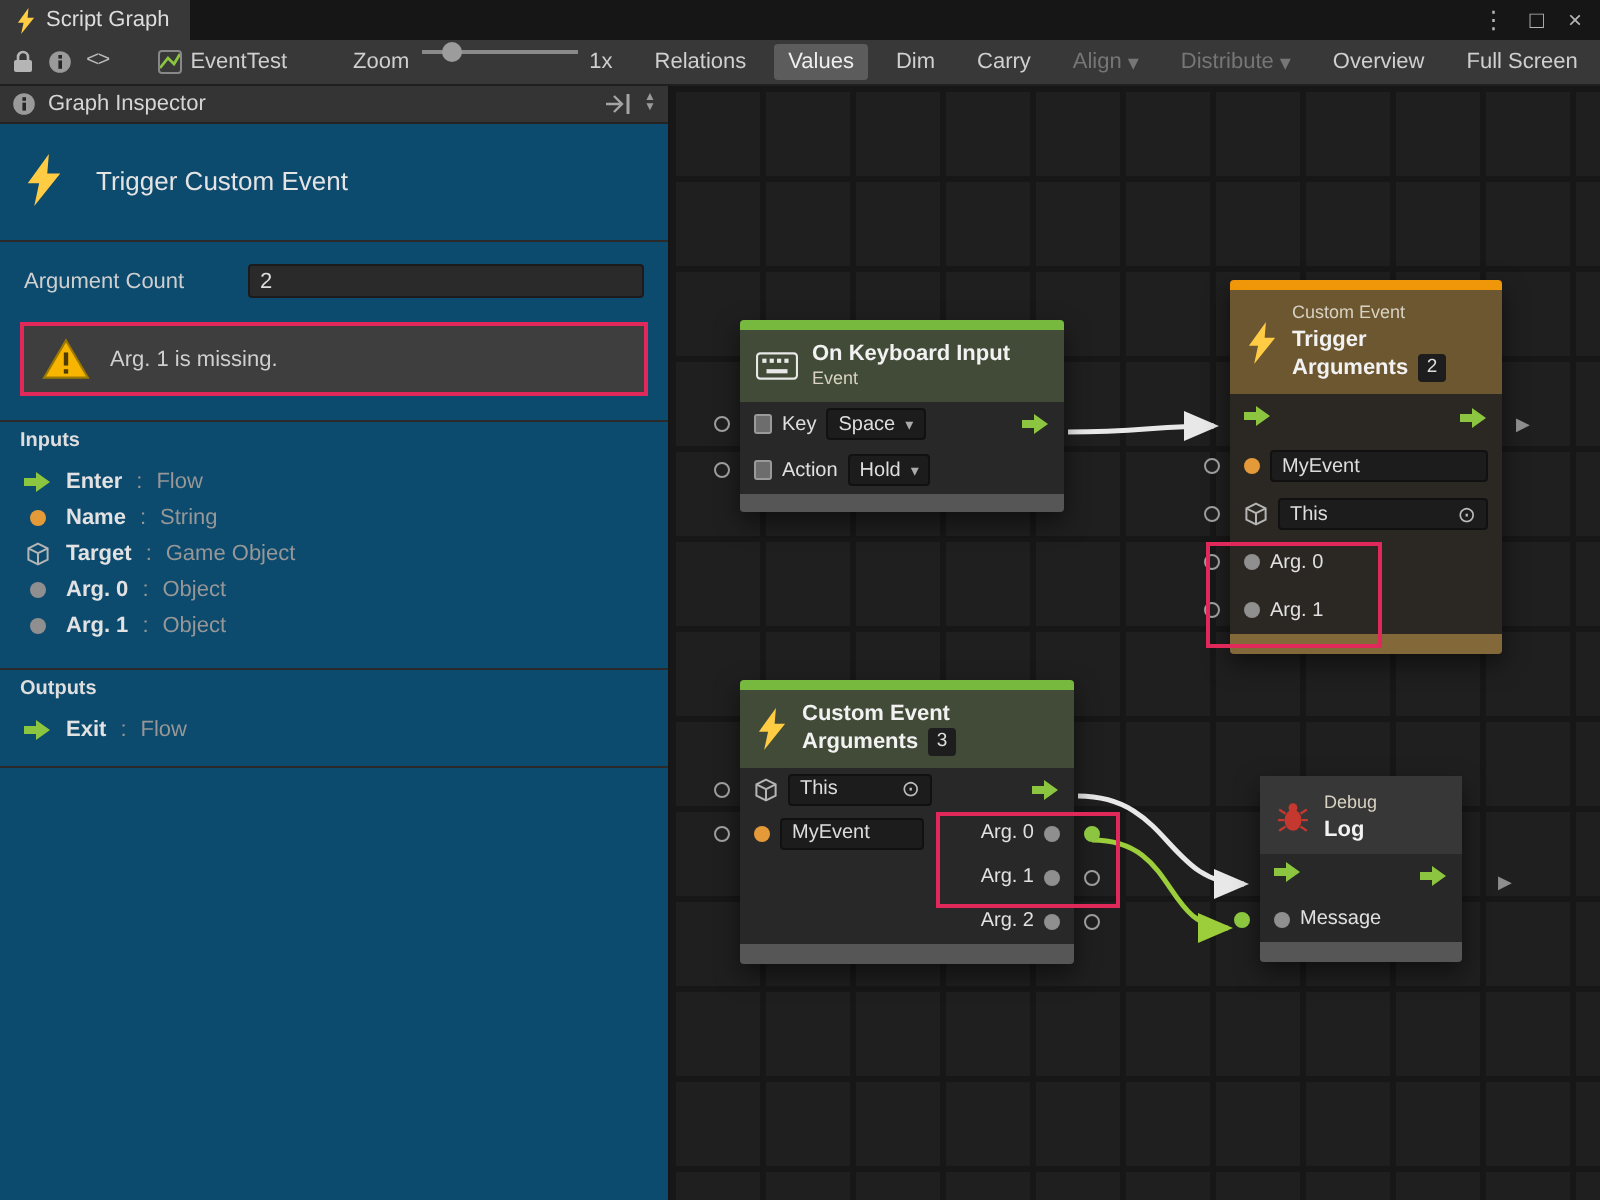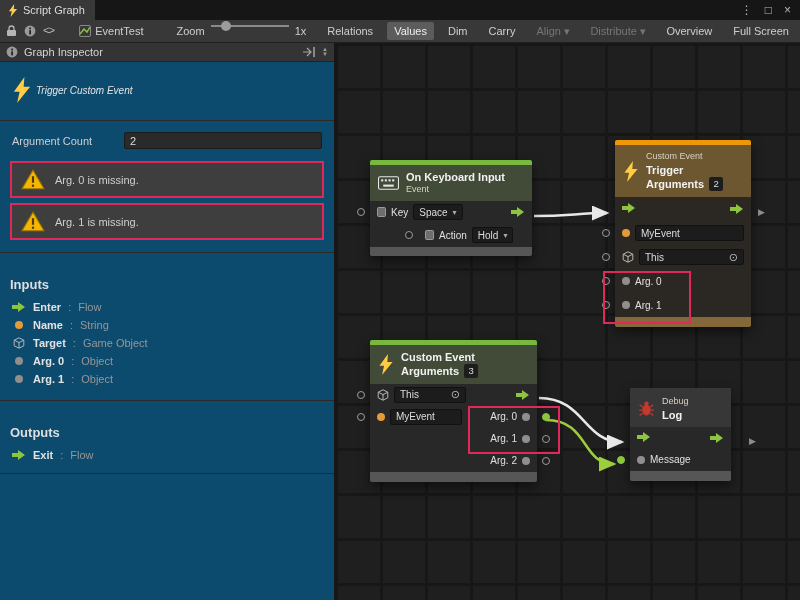--- a/index.html
+++ b/index.html
@@ -26,26 +26,26 @@
   .tbtn.disabled { color:#767676; }
 
   
   .main { display:flex; height:557px; }
 
   
   .inspector { width:335px; min-width:335px; background:#0c4a6e; border-right:1px solid #161616; font-size:11px; }
   .insp-head { height:19px; background:#343434; border-bottom:1px solid #232323; display:flex; align-items:center; gap:6px; padding:0 6px; color:#d5d5d5; }
   .insp-head .ttl { flex:1; }
   .scrollarrows { display:flex; flex-direction:column; line-height:5px; font-size:6px; color:#9a9a9a; }
-  .unit-row { display:flex; align-items:center; gap:4px; padding:15px 12px 17px; border-bottom:1px solid #2a2a2a; font-size:10px; color:#e4e4e4;font-style:italic; }
+  .unit-row { display:flex; align-items:center; gap:16px; padding:15px 12px 17px; border-bottom:1px solid #2a2a2a; font-size:13px; color:#e4e4e4; }
   .arg-row { display:flex; align-items:center; gap:10px; padding:11px 12px 7px; }
   .arg-row .lbl { width:102px; color:#cfcfcf; }
   .field { flex:1; background:#2a2a2a; border:1px solid #1b1b1b; border-radius:2px; height:17px; color:#ddd; font-size:11px; padding:0 5px; font-family:inherit; }
   .warnbox { margin:5px 10px 0; border:2px solid #e0285a; background:#3e3e3e; display:flex; align-items:center; gap:10px; padding:6px 9px; color:#cfcfcf; }
-  .sec-title { margin-top:12px; padding:24px 10px 6px; font-size:13px; font-weight:bold; color:#dedede; border-top:1px solid #2a2a2a; }
+  .sec-title { margin-top:12px; padding:4px 10px 6px; font-size:10px; font-weight:bold; color:#dedede; border-top:1px solid #2a2a2a; }
   .pitem { display:flex; align-items:center; gap:7px; padding:3px 11px; }
   .pitem .ic { width:15px; display:flex; justify-content:center; }
   .pname { color:#e2e2e2; font-weight:bold; }
   .ptype { color:#979797; }
   .divider { border-top:1px solid #2a2a2a; margin-top:9px; }
   .dot { width:8px; height:8px; border-radius:50%; display:inline-block; }
   .dot.orange { background:#e59a3a; }
   .dot.gray { background:#8f8f8f; }
 
   
@@ -183,28 +183,20 @@
       <span class="lbl">Argument Count</span>
       <input class="field" value="2" style="">
     </div>
 
     <div class="warnbox">
       <svg width="24" height="21" viewBox="0 0 22 19">
           <path d="M11 1L21 18H1z" fill="#f7b500" stroke="#9c7a00"></path>
           <rect x="10" y="6.5" width="2" height="6" fill="#4d3c00"></rect>
           <rect x="10" y="14.2" width="2" height="2" fill="#4d3c00"></rect>
         </svg>
-      <span>Arg. 0 is missing.</span>
-    </div>
-    <div class="warnbox">
-      <svg width="24" height="21" viewBox="0 0 22 19">
-          <path d="M11 1L21 18H1z" fill="#f7b500" stroke="#9c7a00"></path>
-          <rect x="10" y="6.5" width="2" height="6" fill="#4d3c00"></rect>
-          <rect x="10" y="14.2" width="2" height="2" fill="#4d3c00"></rect>
-        </svg>
       <span>Arg. 1 is missing.</span>
     </div>
 
     <div class="sec-title">Inputs</div>
 
     <div class="pitem">
       <span class="ic">
           <svg width="14" height="10" viewBox="0 0 14 10">
             <path d="M0 3h6V0l7 5-7 5V7H0z" fill="#8cc641"></path>
           </svg>
@@ -306,21 +298,21 @@
           <span class="nfield">
             <span>Space</span>
             <span class="dd">▾</span>
           </span>
           <span class="rt">
               <svg width="14" height="10" viewBox="0 0 14 10">
                 <path d="M0 3h6V0l7 5-7 5V7H0z" fill="#8cc641"></path>
               </svg>
             </span>
         </div>
-        <div class="nrow" style="height:23px;margin-left:48px;">
+        <div class="nrow" style="height:23px;">
           <span class="pt l"></span>
           <svg width="9" height="10" viewBox="0 0 9 10">
               <rect x="0.5" y="0.5" width="8" height="9" rx="1" fill="#6d6d6d" stroke="#9a9a9a"></rect>
             </svg>
           <span class="plabel">Action</span>
           <span class="nfield">
             <span>Hold</span>
             <span class="dd">▾</span>
           </span>
         </div>

